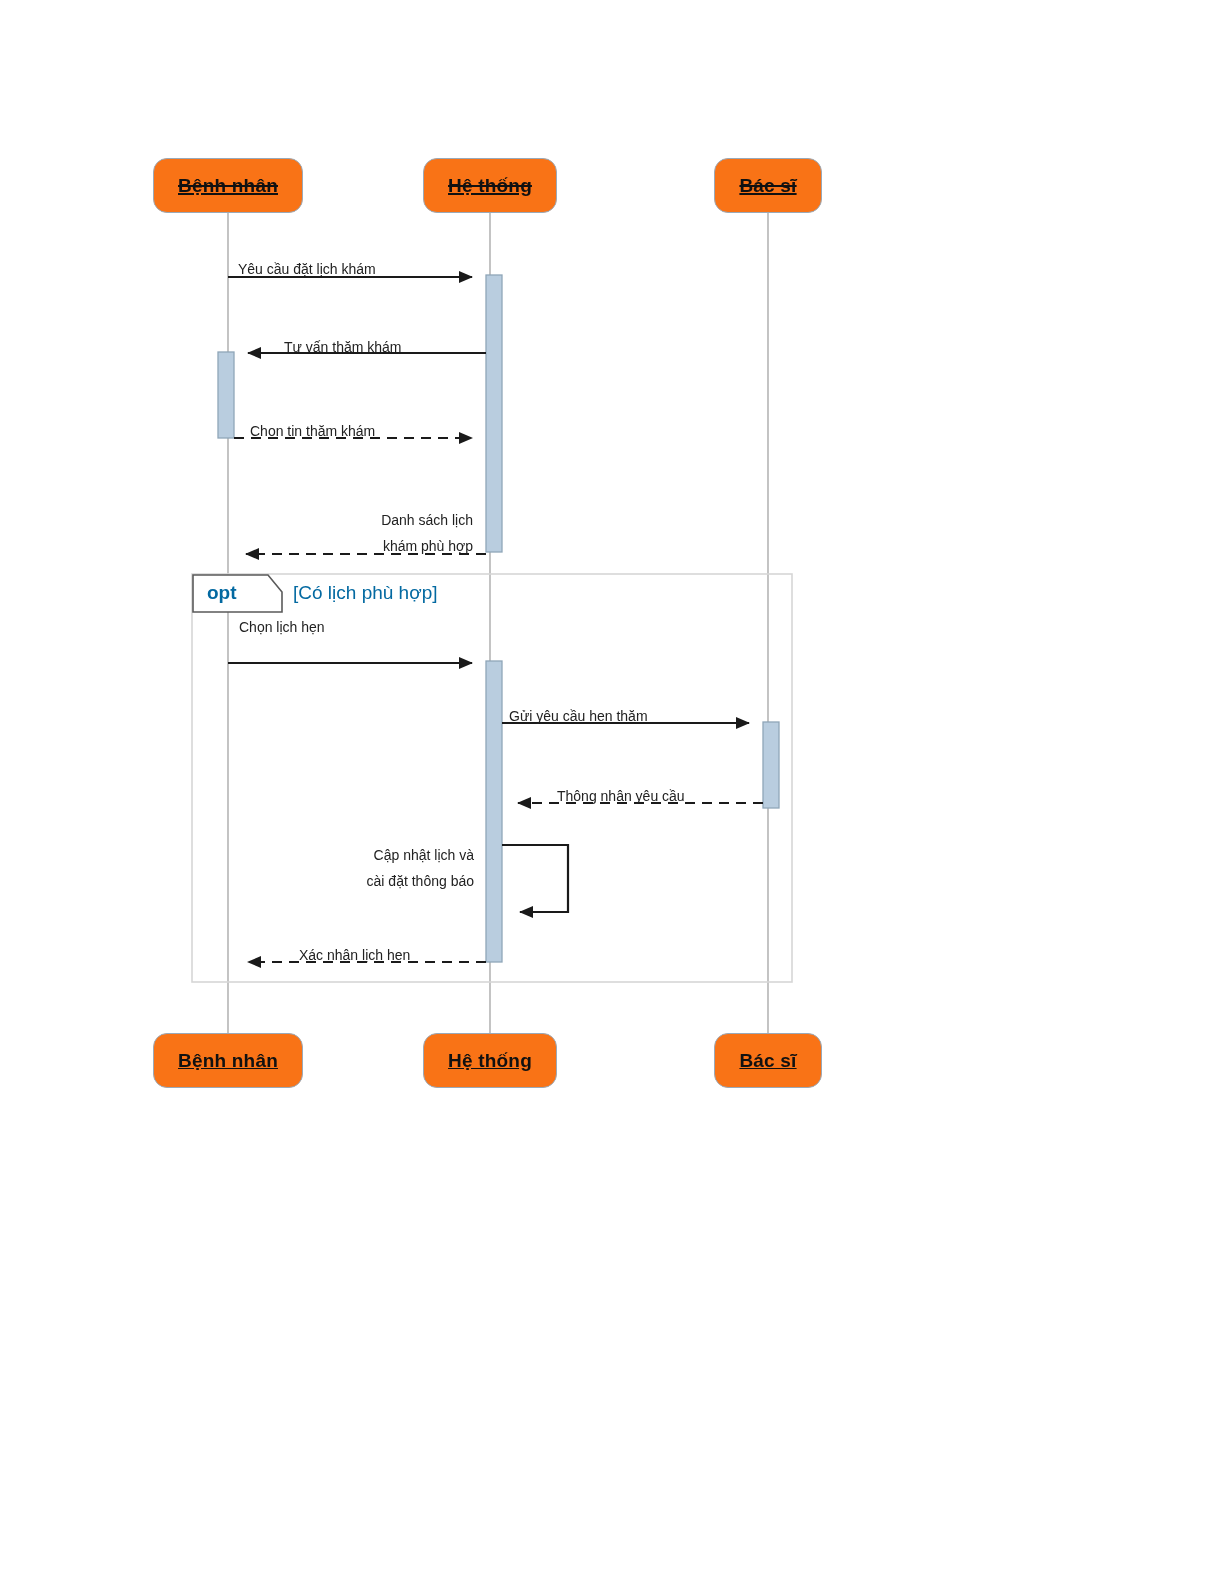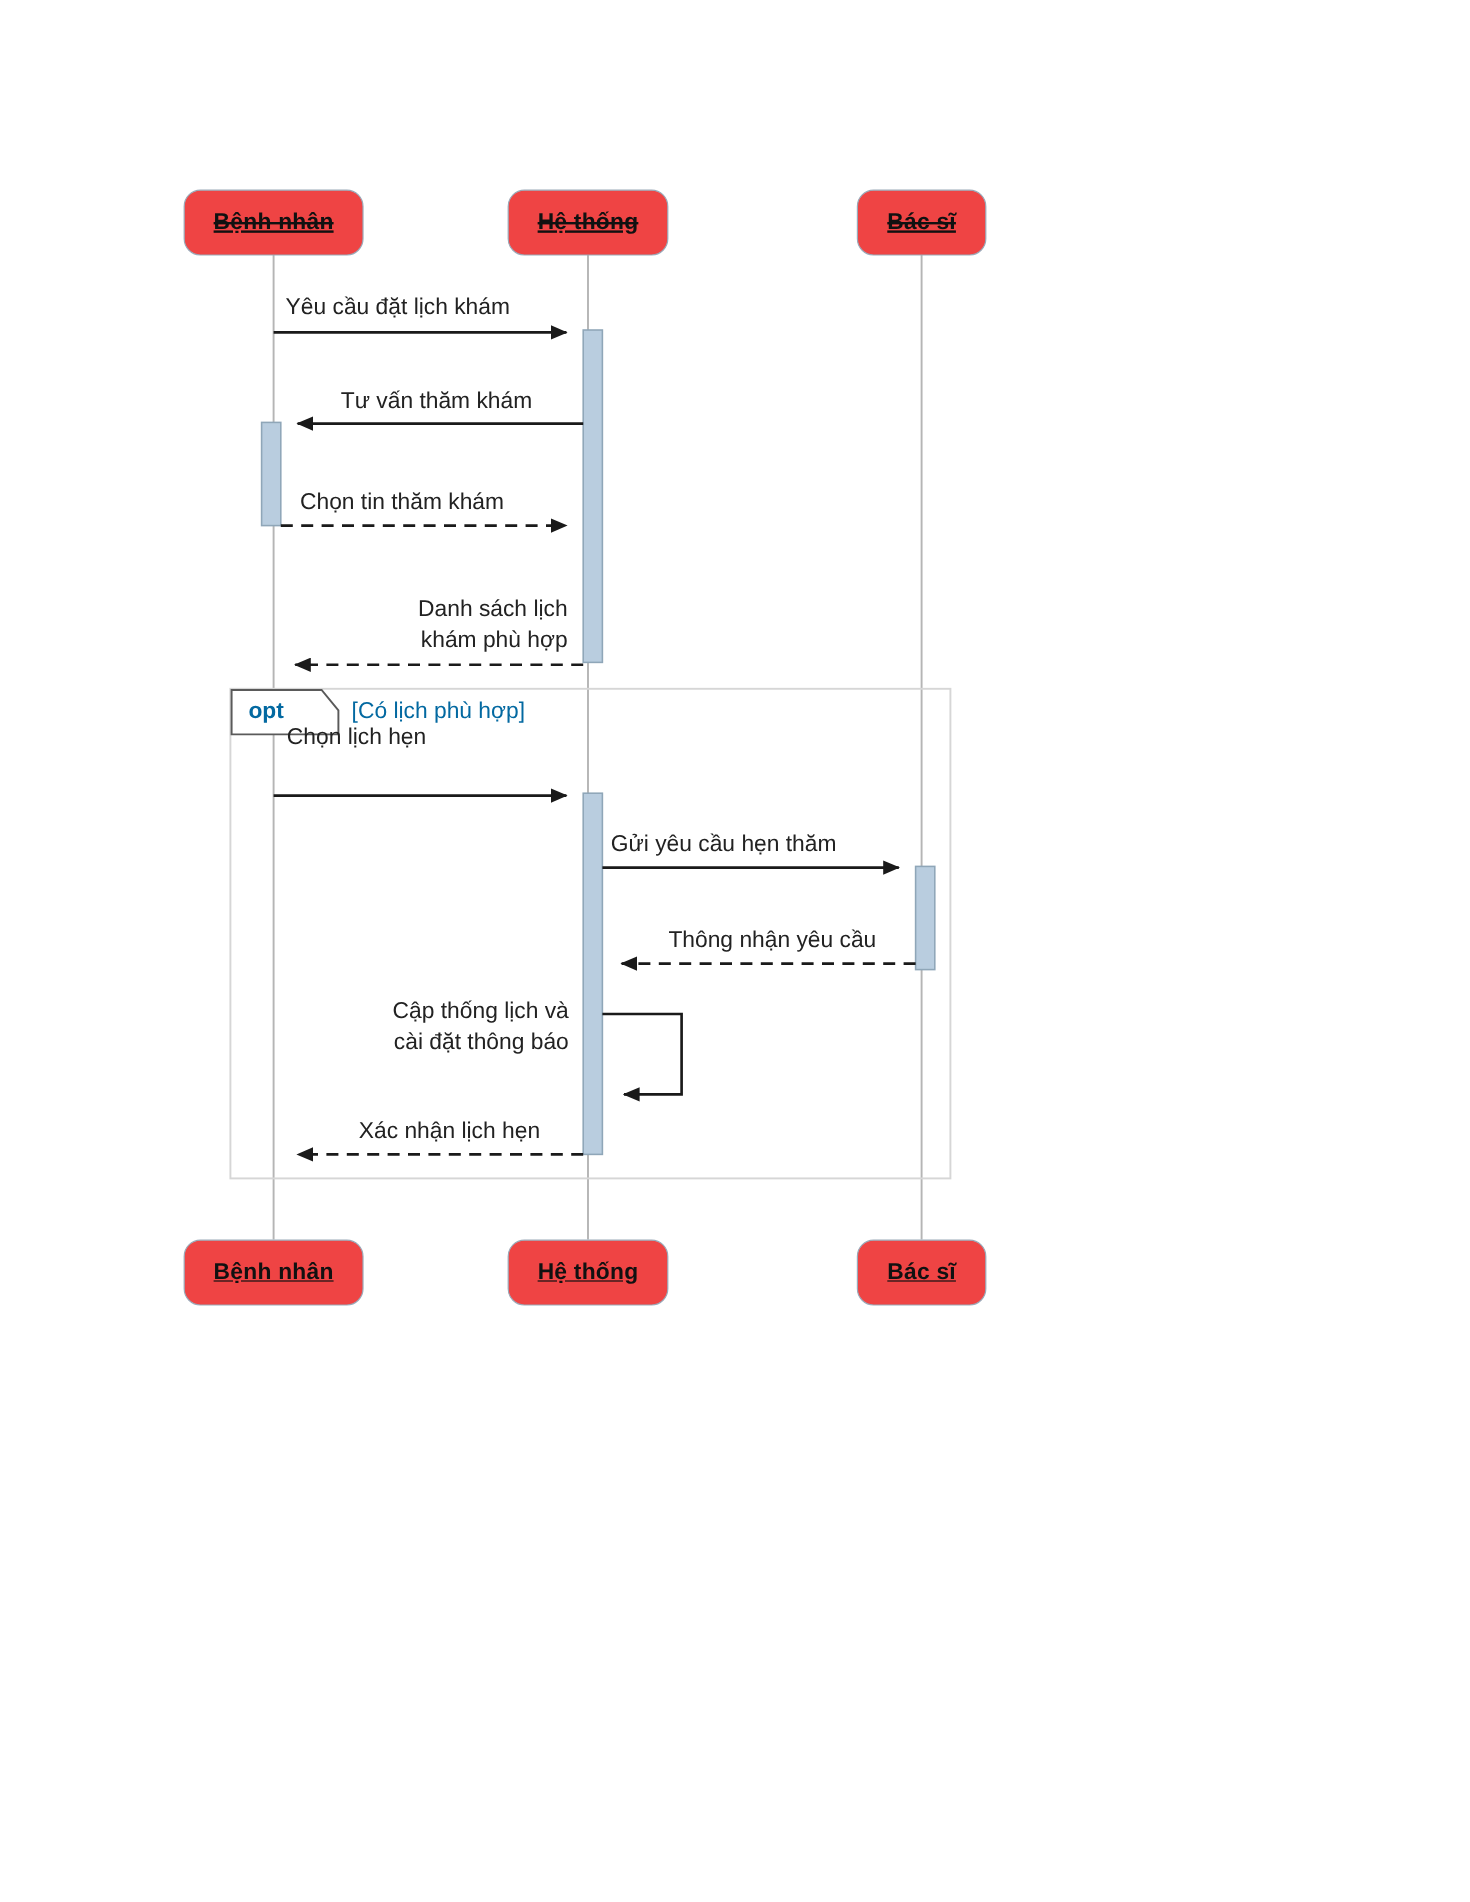--- a/index.html
+++ b/index.html
@@ -25,21 +25,21 @@
   .svg-layer {
     position: absolute;
     left: 0; top: 0;
     width: 1225px;
     height: 1585px;
   }
 
   
   .actor-box {
     position: absolute;
-    background: #ef4444;
+    background: #f97316;
     border: 1px solid #9aa9b8;
     border-radius: 14px;
     box-sizing: border-box;
     display: flex;
     align-items: center;
     justify-content: center;
   }
   .actor-label {
     font-weight: bold;
     font-size: 19px;
@@ -49,24 +49,25 @@
     letter-spacing: 0.2px;
   }
   .actor-label.strike {
     text-decoration: line-through underline;
     text-decoration-thickness: 1.5px;
   }
 
   
   .msg-label {
     position: absolute;
-    font-size: 19px;
+    font-size: 14px;
     color: #222222;
     white-space: nowrap;
     line-height: 26px;
+    margin-top: 12px;
   }
   .msg-label.two-line {
     white-space: normal;
     text-align: right;
   }
 
   
   .frag-opt-label {
     position: absolute;
     font-size: 19px;
@@ -188,19 +189,19 @@
     <div>khám phù hợp</div>
   </div>
 
   <div class="msg-label" style="left:239px; top:602px;">Chọn lịch hẹn</div>
 
   <div class="msg-label" style="left:509px; top:691px;">Gửi yêu cầu hẹn thăm</div>
 
   <div class="msg-label" style="left:557px; top:771px;">Thông nhận yêu cầu</div>
 
   <div class="msg-label two-line" style="left:298px; top:830px; width:176px;">
-    <div>Cập thống lịch và</div>
+    <div>Cập nhật lịch và</div>
     <div>cài đặt thông báo</div>
   </div>
 
   <div class="msg-label" style="left:299px; top:930px;">Xác nhận lịch hẹn</div>
 
 </div>
 
 </body></html>

